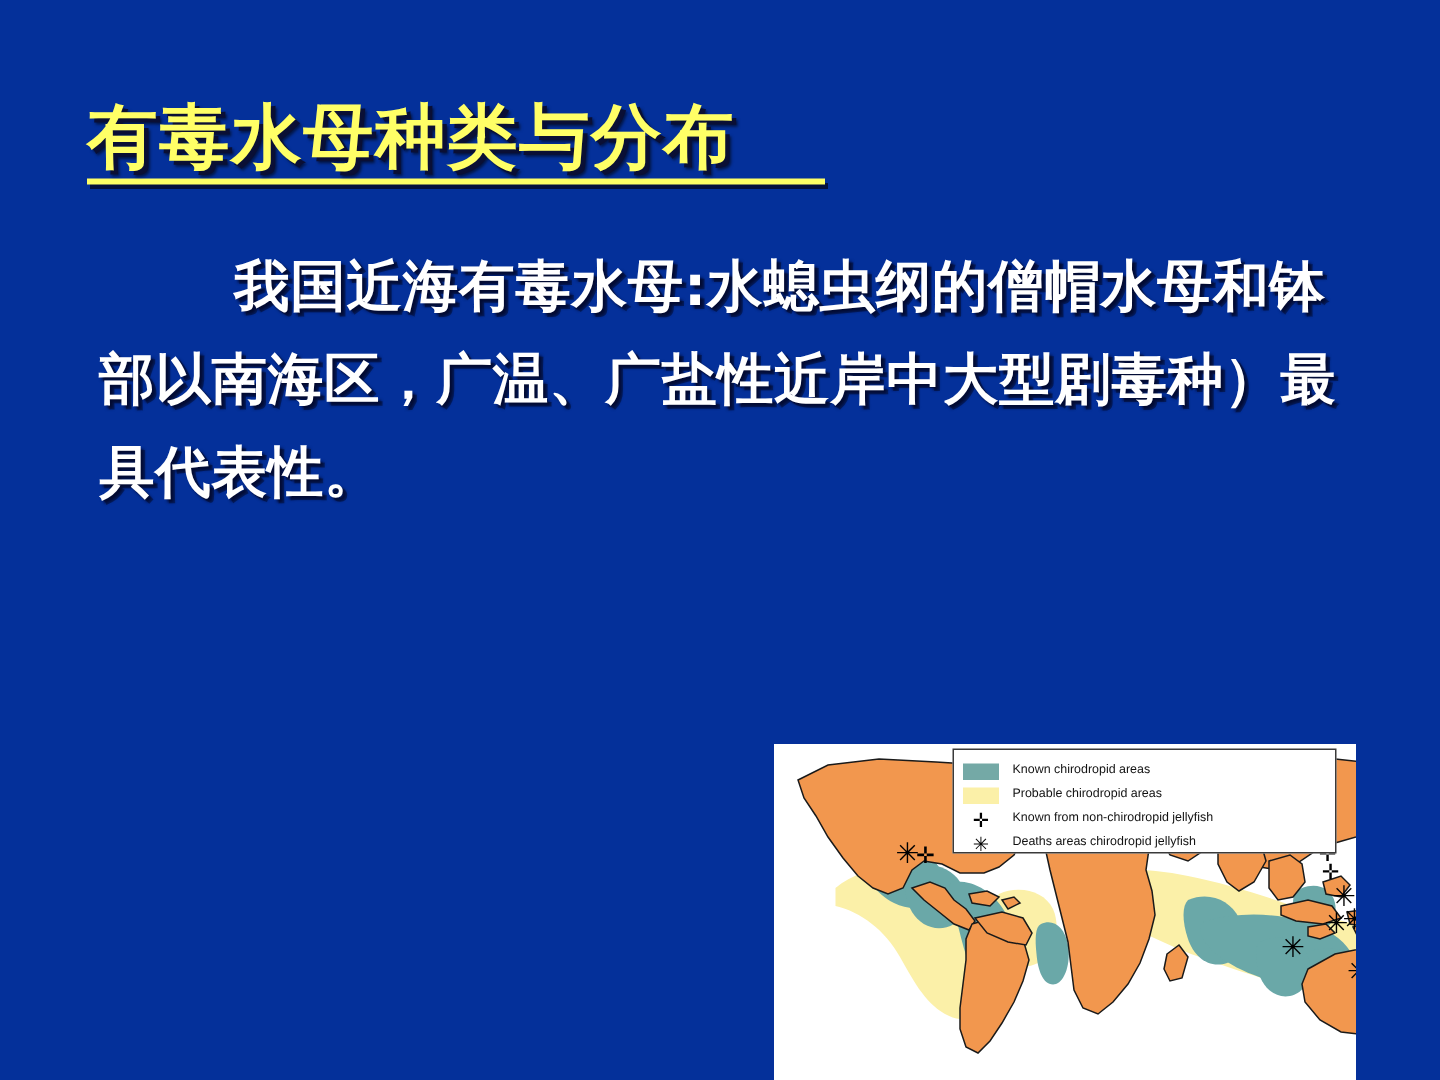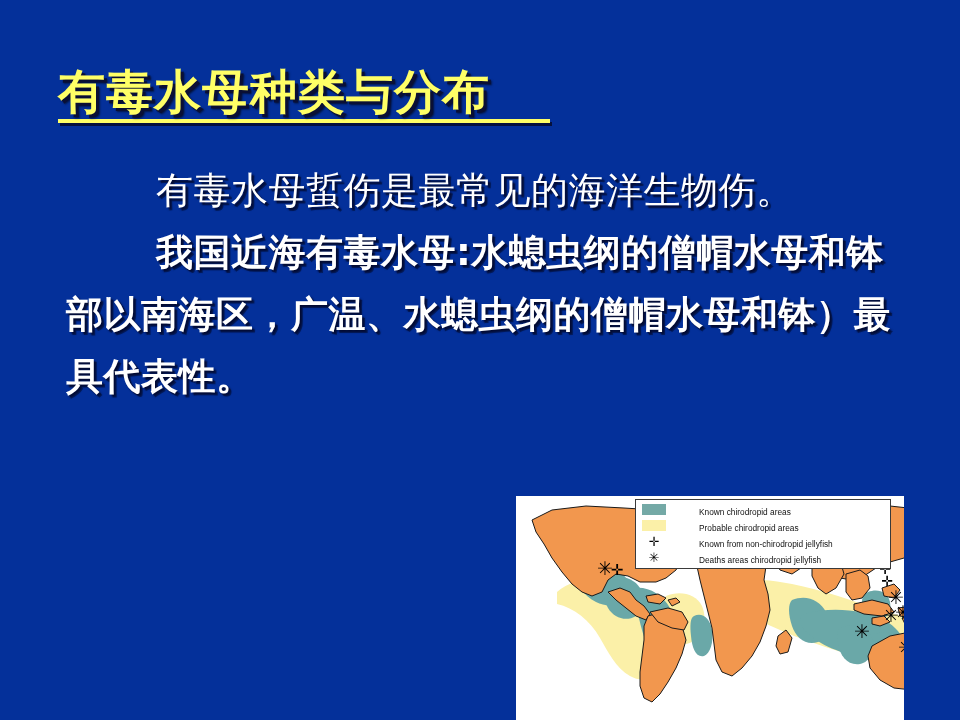--- a/index.html
+++ b/index.html
@@ -76,48 +76,45 @@
     width:256px;height:70px;
     background:#ffffff;
     border:1px solid #3a3a3a;
     box-sizing:border-box;
     padding:4px 5px 3px 6px;
     font-size:8.3px;
     line-height:16px;
     color:#111;
     font-family:"Liberation Sans","DejaVu Sans",sans-serif;
   }
-  .leg-row{display:flex;align-items:flex-start;height:16px;gap:24px;}
+  .leg-row{display:flex;align-items:flex-end;height:16px;}
   .leg-swatch{width:24px;height:11px;margin-right:9px;flex:none;}
   .leg-sym{width:24px;margin-right:9px;flex:none;text-align:center;
            font-size:13px;font-weight:bold;line-height:11px;color:#000;}
   .leg-label{white-space:nowrap;}
 </style>
 </head>
 <body>
 
 <div id="slide">
 
   <div id="title-wrap">
     <div id="title">有毒水母种类与分布</div>
     <div id="title-underline"></div>
   </div>
 
   <div id="body-text">
 
-    <div class="para p1">
-      <span>有毒水母蜇伤是最常见的海洋生物伤。</span>
-    </div>
 
     <div class="para">
       <span class="ln p2-first">我国近海有毒水母:水螅虫纲的僧帽水母和钵</span>
 
 
 
-      <span class="ln">部以南海区，广温、水螅虫纲的僧帽水母和钵）最</span>
+      <span class="ln">部以南海区，广温、广盐性近岸中大型剧毒种）最</span>
       <span class="ln">具代表性。</span>
     </div>
   </div>
 
   <div id="map-figure">
 
     <svg width="444" height="224" viewBox="0 0 444 224">
       <rect x="0" y="0" width="444" height="224" fill="#ffffff"></rect>
 
       <g>

